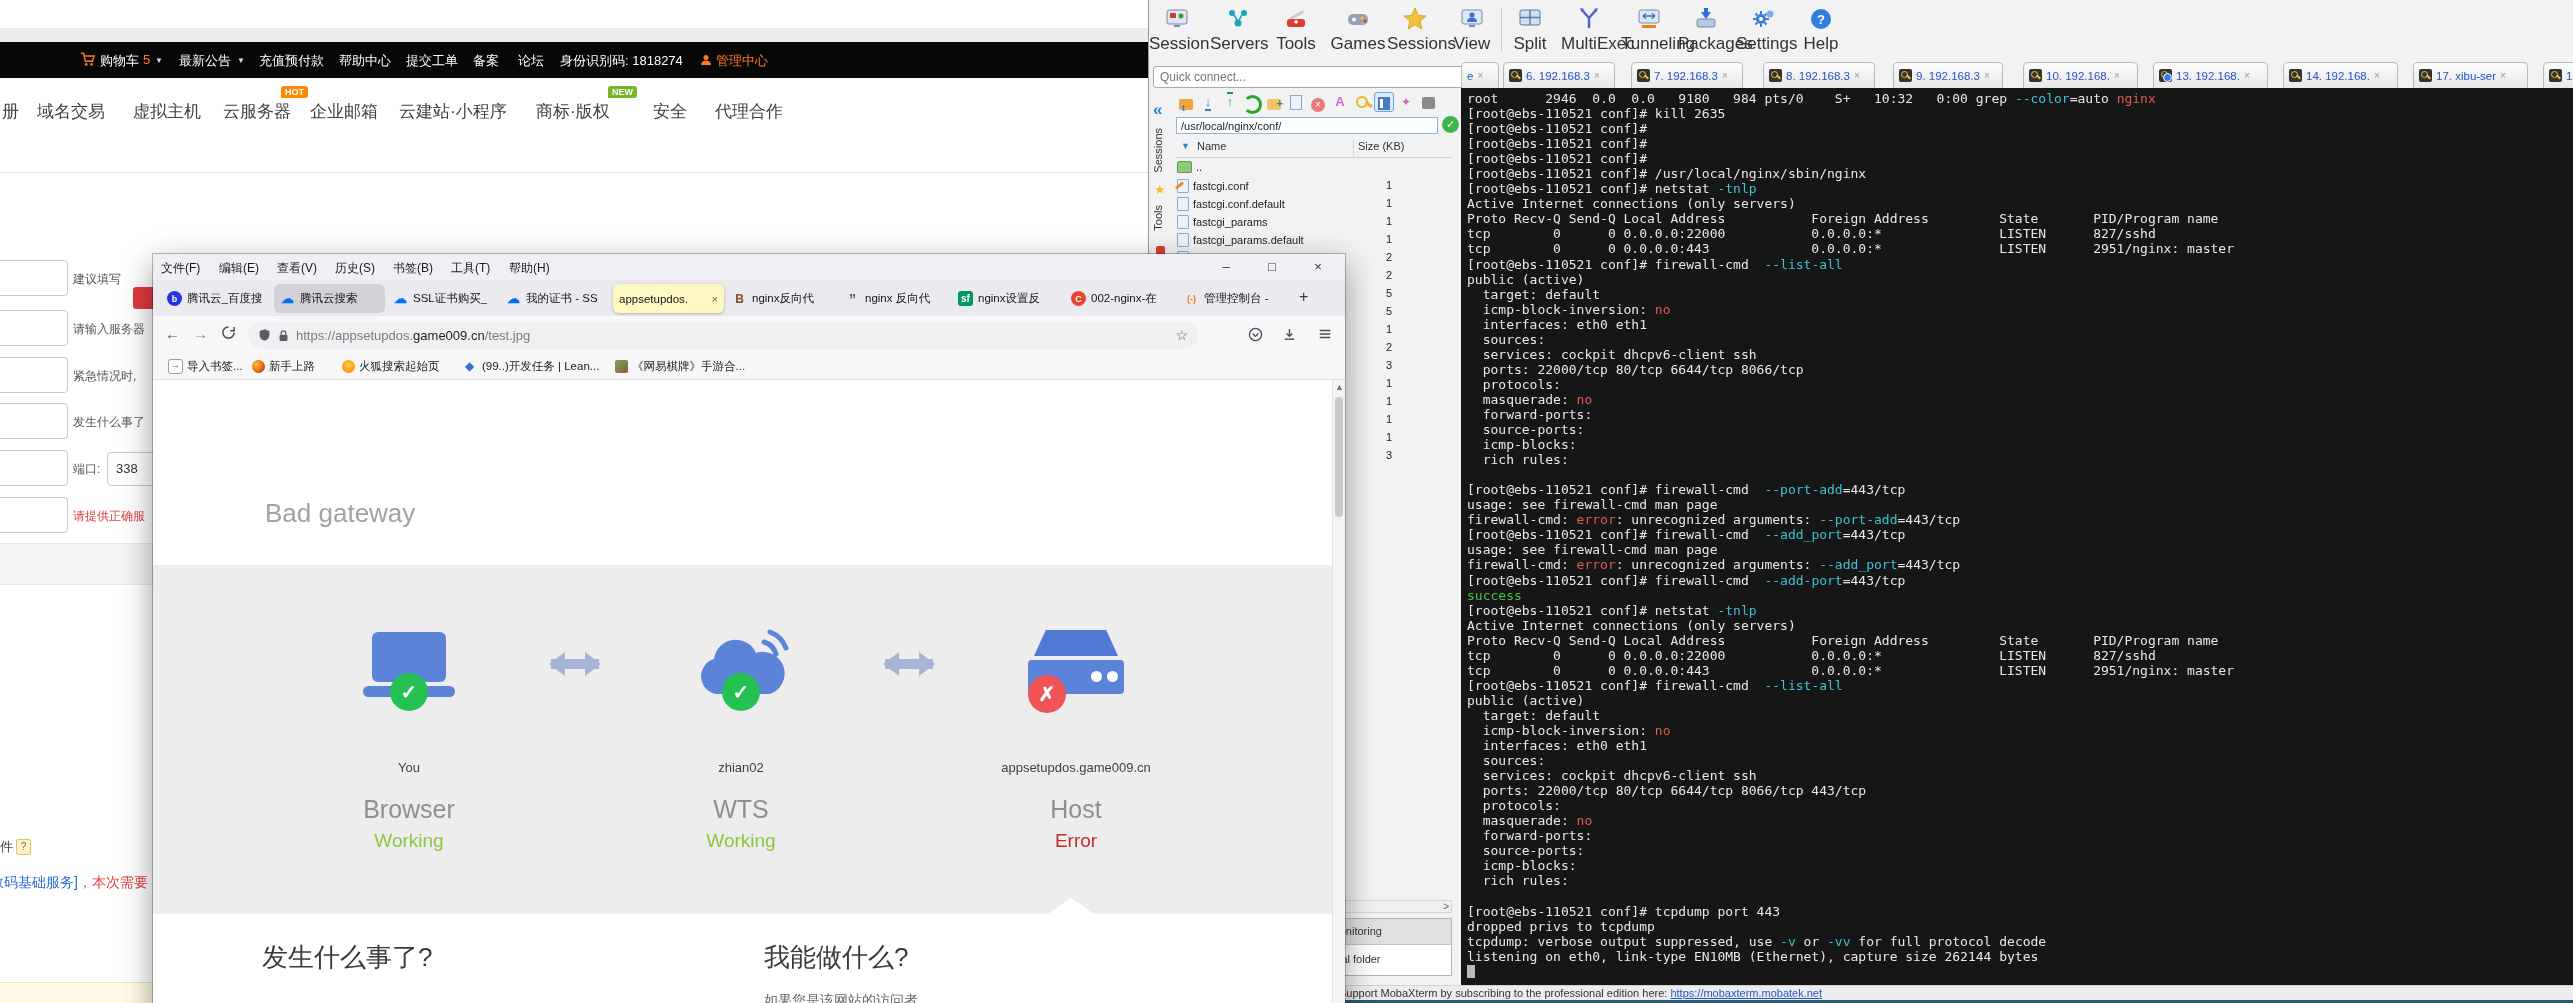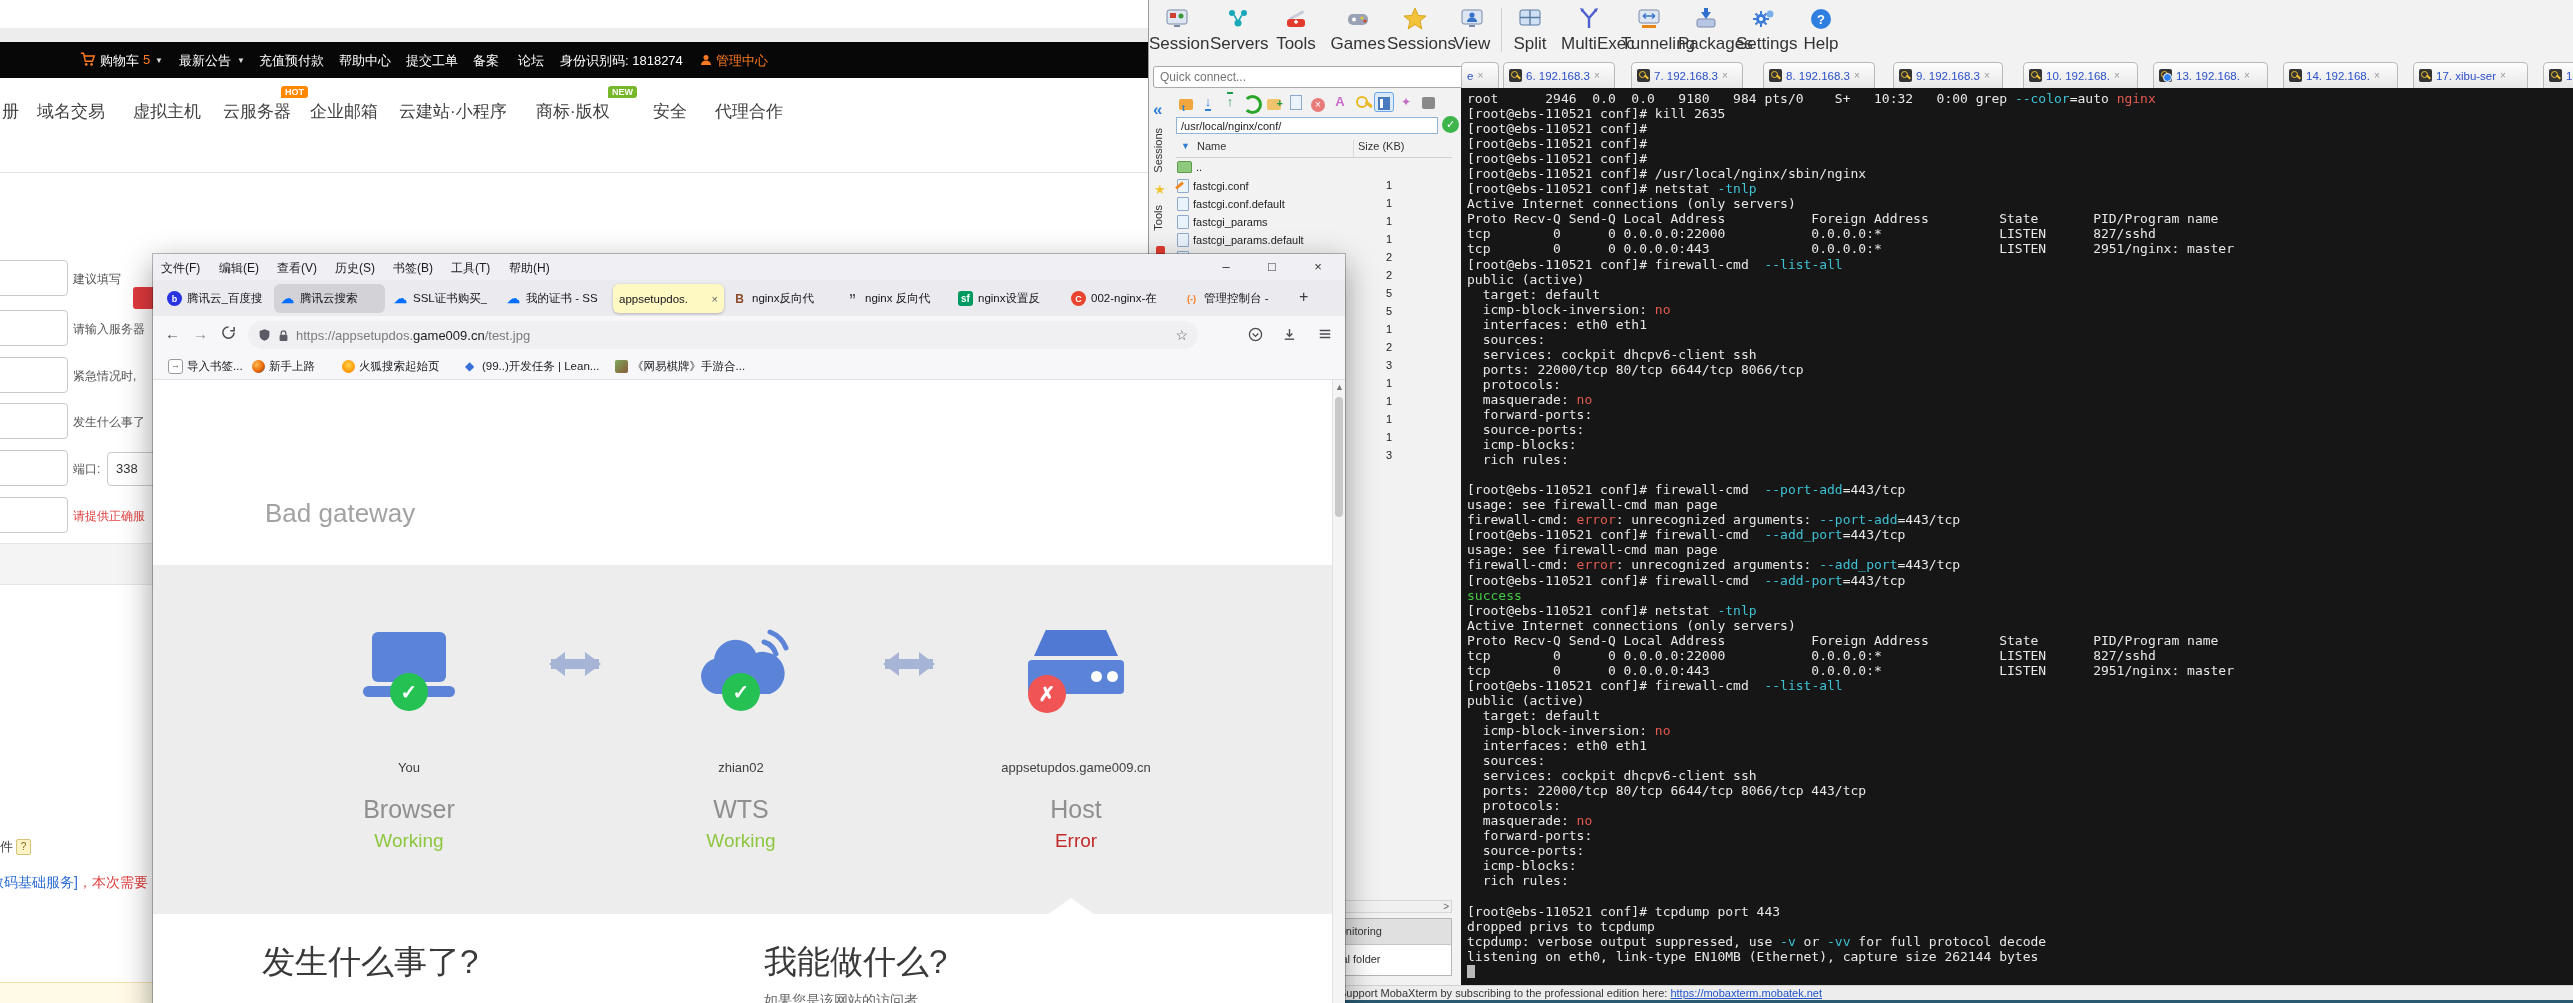--- a/index.html
+++ b/index.html
@@ -115,21 +115,21 @@
   .lap-base{position:absolute;width:92px;height:11px;background:#5b84d8;border-radius:6px;}
   .srv-top{position:absolute;width:84px;height:26px;background:#4f79d2;clip-path:polygon(14% 0,86% 0,100% 100%,0 100%);}
   .srv-body{position:absolute;width:96px;height:34px;background:#5b84d8;border-radius:4px;}
   .srv-body i{position:absolute;top:11px;width:11px;height:11px;border-radius:50%;background:#fff;}
   .arr{position:absolute;width:76px;height:24px;}
   .arr .bar{position:absolute;left:14px;top:7px;width:48px;height:10px;background:#a6b5d6;}
   .arr .hl{position:absolute;left:0;top:0;width:0;height:0;border:12px solid transparent;border-right:16px solid #a6b5d6;}
   .arr .hr{position:absolute;right:0;top:0;width:0;height:0;border:12px solid transparent;border-left:16px solid #a6b5d6;}
   .notch{position:absolute;left:895px;top:518px;width:0;height:0;border-left:23px solid transparent;
          border-right:23px solid transparent;border-bottom:16px solid #fff;}
-  .err-q{position:absolute;top:560px;font-size:33px;color:#3a3a3a;}
+  .err-q{position:absolute;top:560px;font-size:26px;color:#3a3a3a;}
   .err-para{position:absolute;top:612px;font-size:14px;color:#666;}
   .ffsb{left:1179px;top:0;width:13px;height:640px;background:#f4f4f4;border-left:1px solid #e2e2e2;box-sizing:border-box;}
   .ffsb .up{position:absolute;left:2px;top:2px;font-size:9px;color:#777;}
   .ffsb .thumb{position:absolute;left:2px;top:17px;width:8px;height:120px;background:#c8c8c8;border-radius:4px;}
   svg{display:block;}
 </style>
 </head>
 <body>
 
 <div id="screen">

